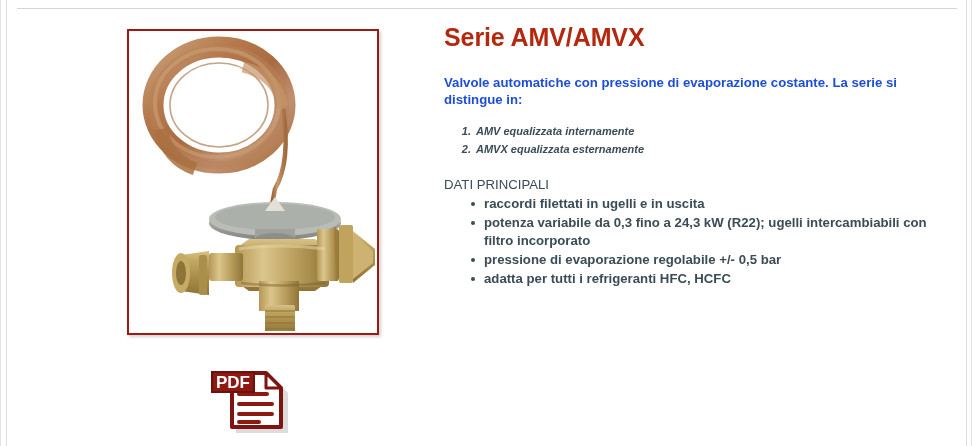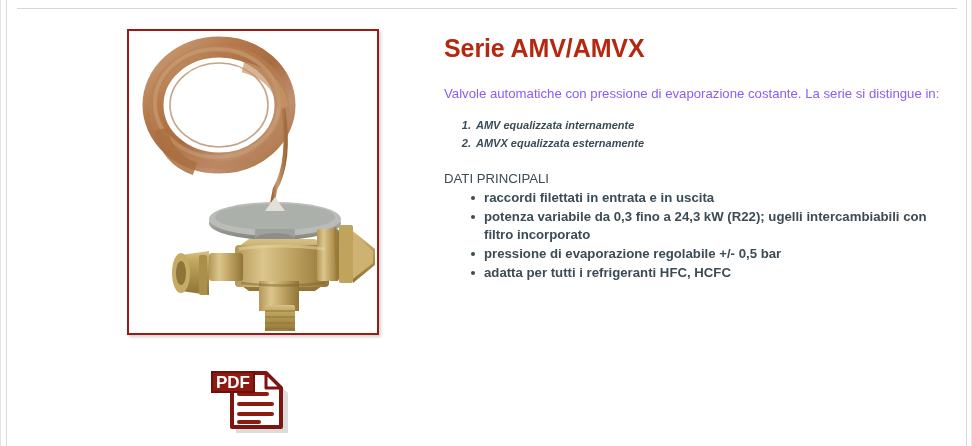--- a/index.html
+++ b/index.html
@@ -65,37 +65,37 @@
   .pdf-icon {
     position: absolute;
     left: 205px; top: 363px;
     width: 88px; height: 72px;
     cursor: pointer;
   }
 
   
   .content {
     position: absolute;
-    left: 443px; top: 33px;
+    left: 443px; top: 22px;
     width: 500px;
   }
   .series-title {
     margin: 0;
     font-size: 25px;
     line-height: 30px;
     font-weight: bold;
     color: #b4280f;
     letter-spacing: -0.1px;
   }
   .intro {
     margin: 22px 0 0 0;
     font-size: 13.2px;
     line-height: 17px;
-    font-weight: normal;
-    color: #8b5cf6;
+    font-weight: bold;
+    color: #1d4ed8;
   }
   ol.variants {
     margin: 14px 0 0 0;
     padding-left: 30px;
     font-size: 11px;
     line-height: 18px;
     color: #3b4c57;
     font-style: italic;
     font-weight: bold;
   }
@@ -255,21 +255,21 @@
     <p class="intro">Valvole automatiche con pressione di evaporazione costante. La serie si distingue in:</p>
 
     <ol class="variants">
       <li>AMV equalizzata internamente</li>
       <li>AMVX equalizzata esternamente</li>
     </ol>
 
     <p class="section-label">DATI PRINCIPALI</p>
 
     <ul class="specs">
-      <li>raccordi filettati in entrata e in uscita</li>
+      <li>raccordi filettati in ugelli e in uscita</li>
       <li>potenza variabile da 0,3 fino a 24,3 kW (R22); ugelli intercambiabili con filtro incorporato</li>
       <li>pressione di evaporazione regolabile +/- 0,5 bar</li>
       <li>adatta per tutti i refrigeranti HFC, HCFC</li>
     </ul>
 
   </div>
 
 </div>
 
 </body></html>

